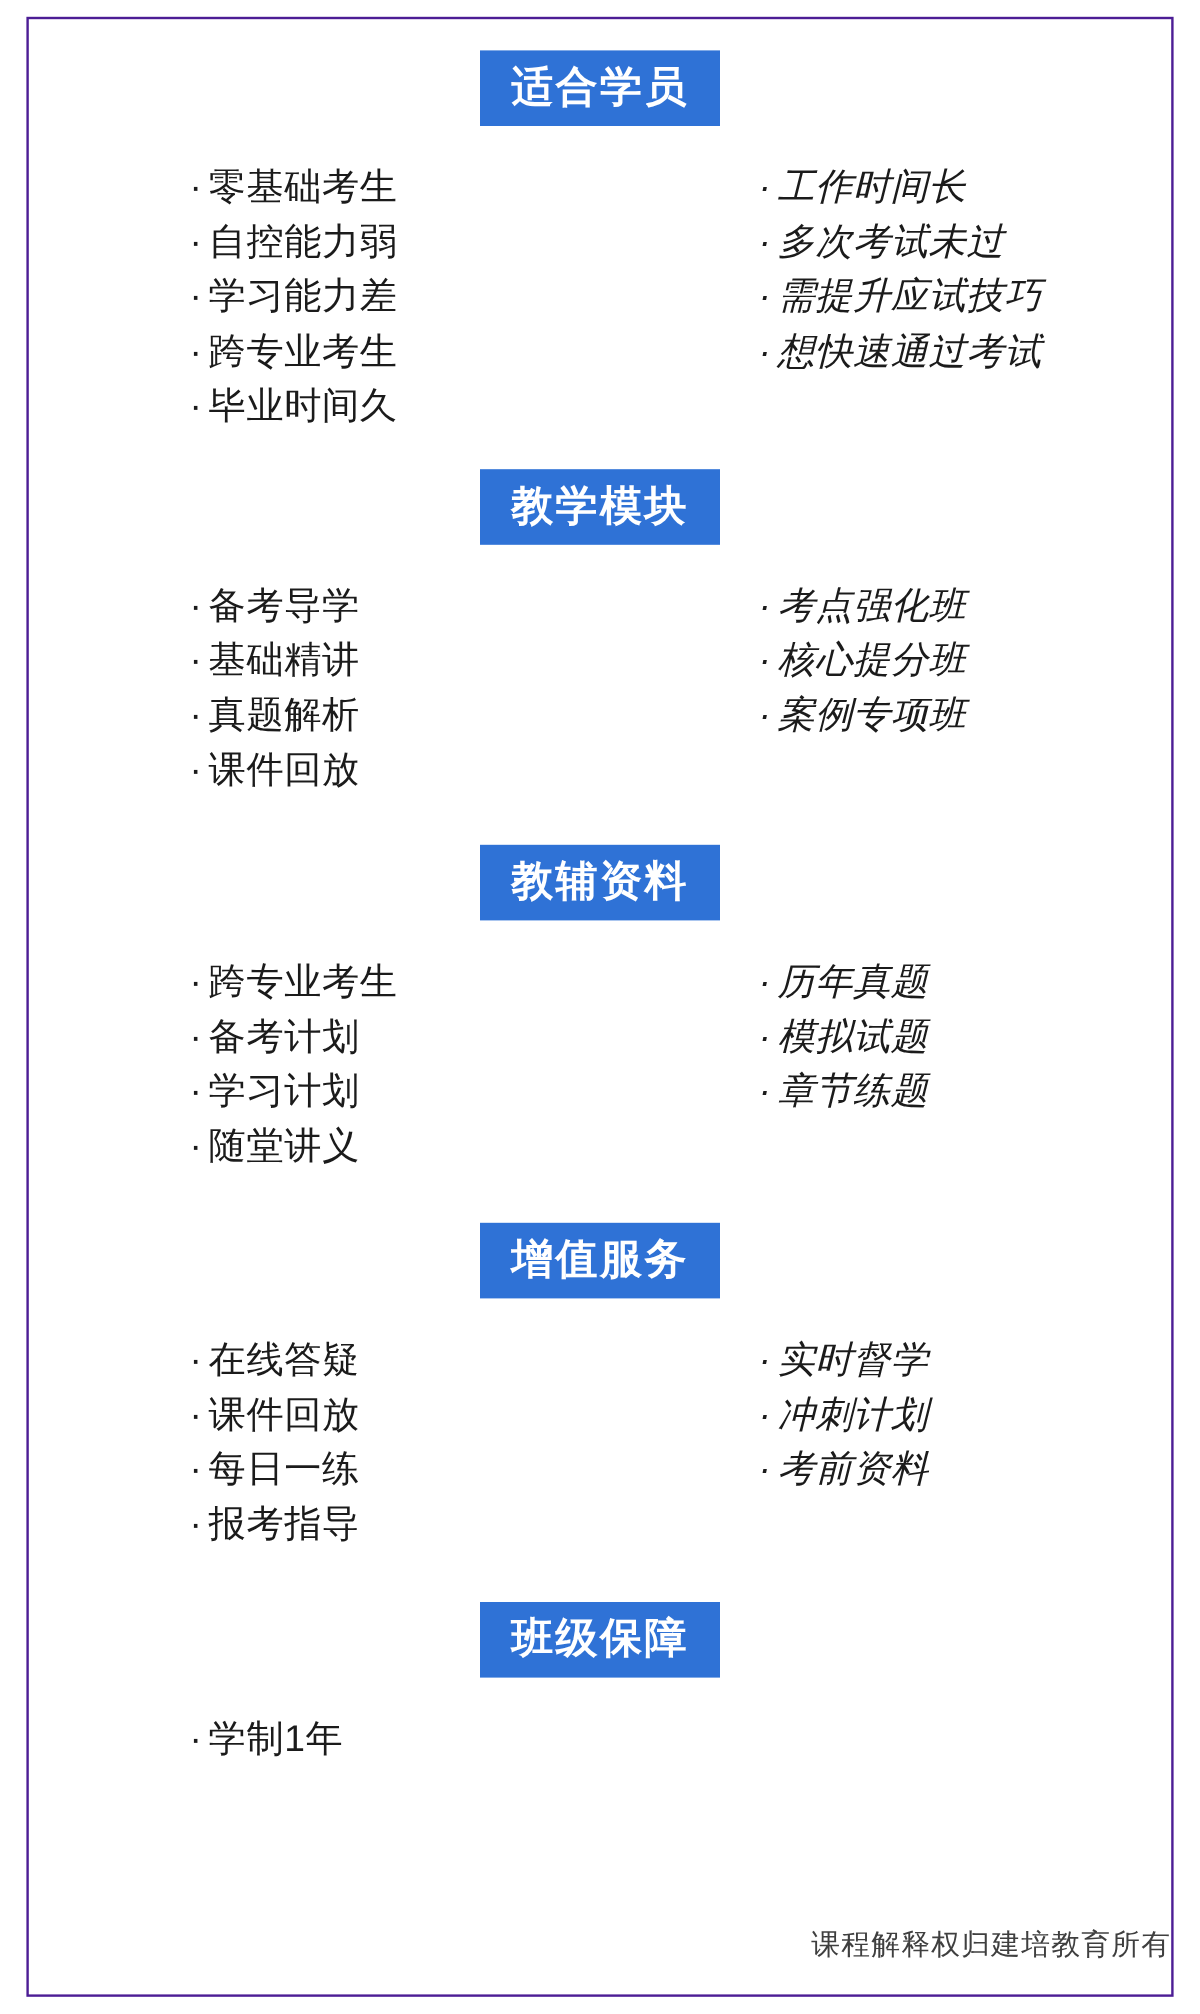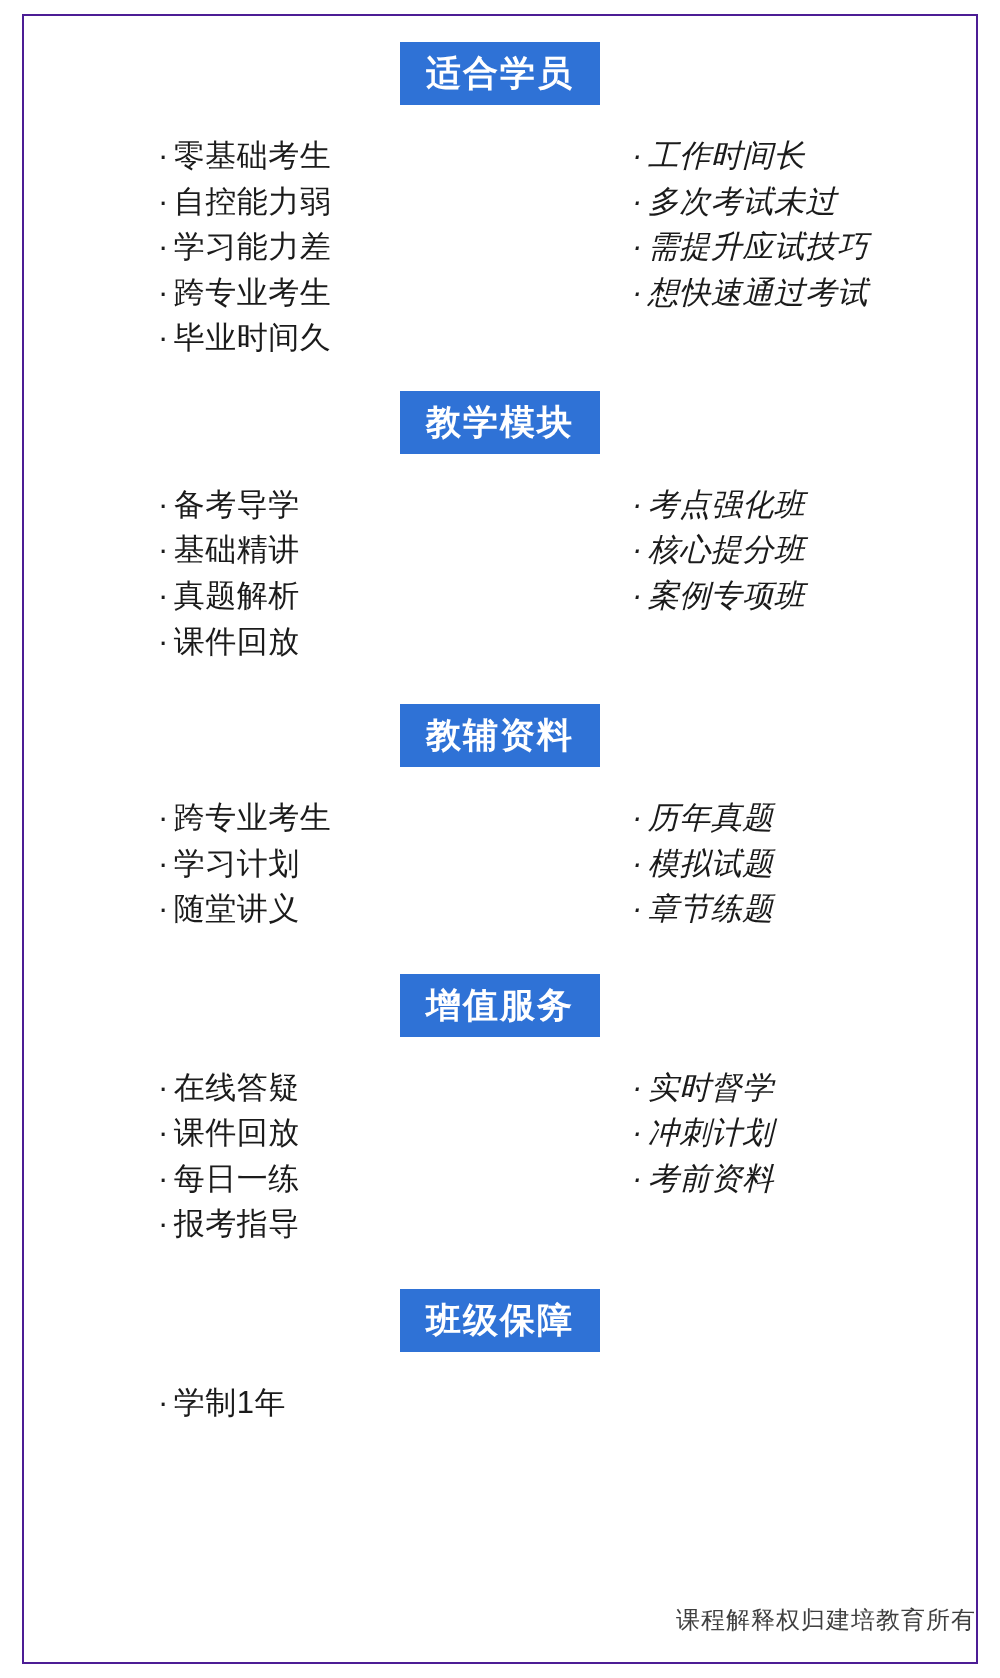--- a/index.html
+++ b/index.html
@@ -138,20 +138,21 @@
       </div>
     </div>
 
     <div class="section sec-gap-2">
       <div class="section-header">
         <div class="badge">教辅资料</div>
       </div>
       <div class="columns">
         <div class="col col-left">
           <div class="item"><span class="dot">·</span><span>跨专业考生</span></div>
+          <div class="item"><span class="dot">·</span><span>备考计划</span></div>
           <div class="item"><span class="dot">·</span><span>学习计划</span></div>
           <div class="item"><span class="dot">·</span><span>随堂讲义</span></div>
         </div>
         <div class="col col-right">
           <div class="item"><span class="dot">·</span><span>历年真题</span></div>
           <div class="item"><span class="dot">·</span><span>模拟试题</span></div>
           <div class="item"><span class="dot">·</span><span>章节练题</span></div>
         </div>
       </div>
     </div>

